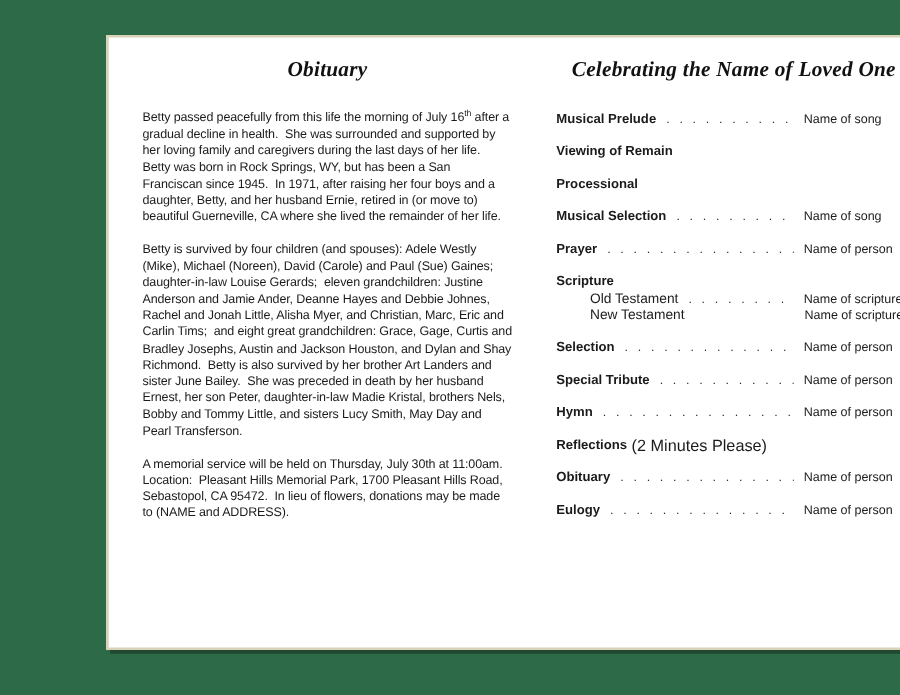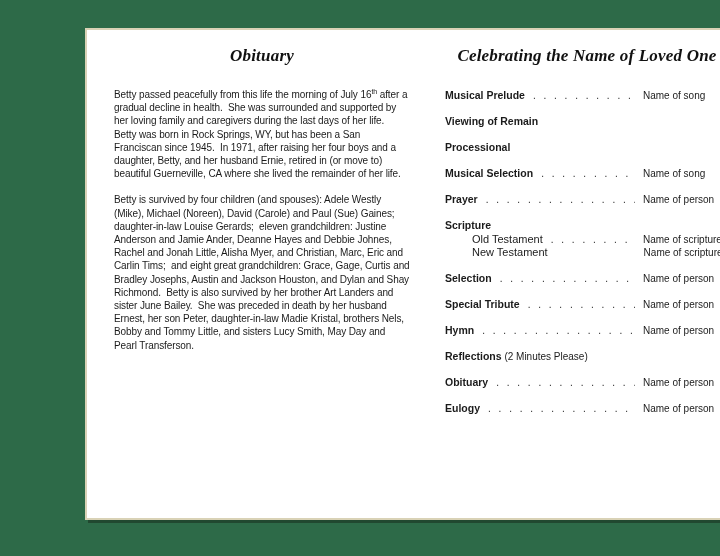--- a/index.html
+++ b/index.html
@@ -43,21 +43,21 @@
   .obit-text sup { font-size: 7px; line-height: 0; }
   .service { margin-top: 4px; }
   .srow {
     display: flex;
     align-items: flex-start;
     font-size: 10.5px;
     line-height: 15px;
     margin-bottom: 11px;
   }
   .srow .lbl { font-weight: bold; white-space: nowrap; }
-  .srow .suffix { font-weight: normal; white-space: pre; font-size: 10px; }
+  .srow .suffix { font-weight: normal; white-space: pre; font-size: 13px; }
   .leader {
     flex: 1 1 auto;
     overflow: hidden;
     white-space: nowrap;
     margin: 0 8px 0 8px;
     font-size: 10px;
     letter-spacing: 2.5px;
     color: #2a2a2a;
   }
   .leader::after {
@@ -82,20 +82,21 @@
 </head>
 <body>
 
 <div class="page">
 
   <div class="col col-left">
     <h1 class="doc-title">Obituary</h1>
     <div class="obit-text">
       <p><span>Betty passed peacefully from this life the morning of July 16</span><sup>th</sup><span> after a gradual decline in health.  She was surrounded and supported by her loving family and caregivers during the last days of her life.  Betty was born in Rock Springs, WY, but has been a San Franciscan since 1945.  In 1971, after raising her four boys and a daughter, Betty, and her husband Ernie, retired in (or move to) beautiful Guerneville, CA where she lived the remainder of her life.</span></p>
       <p>Betty is survived by four children (and spouses): Adele Westly (Mike), Michael (Noreen), David (Carole) and Paul (Sue) Gaines;  daughter-in-law Louise Gerards;  eleven grandchildren: Justine Anderson and Jamie Ander, Deanne Hayes and Debbie Johnes, Rachel and Jonah Little, Alisha Myer, and Christian, Marc, Eric and Carlin Tims;  and eight great grandchildren: Grace, Gage, Curtis and Bradley Josephs, Austin and Jackson Houston, and Dylan and Shay Richmond.  Betty is also survived by her brother Art Landers and sister June Bailey.  She was preceded in death by her husband Ernest, her son Peter, daughter-in-law Madie Kristal, brothers Nels, Bobby and Tommy Little, and sisters Lucy Smith, May Day and Pearl Transferson.</p>
+      <p>A memorial service will be held on Thursday, July 30th at 11:00am.  Location:  Pleasant Hills Memorial Park, 1700 Pleasant Hills Road, Sebastopol, CA 95472.  In lieu of flowers, donations may be made to (NAME and ADDRESS).</p>
     </div>
   </div>
 
   <div class="col col-right">
     <h1 class="doc-title">Celebrating the Name of Loved One</h1>
     <div class="service">
 
       <div class="srow">
         <span class="lbl">Musical Prelude</span>
         <span class="leader"></span>

